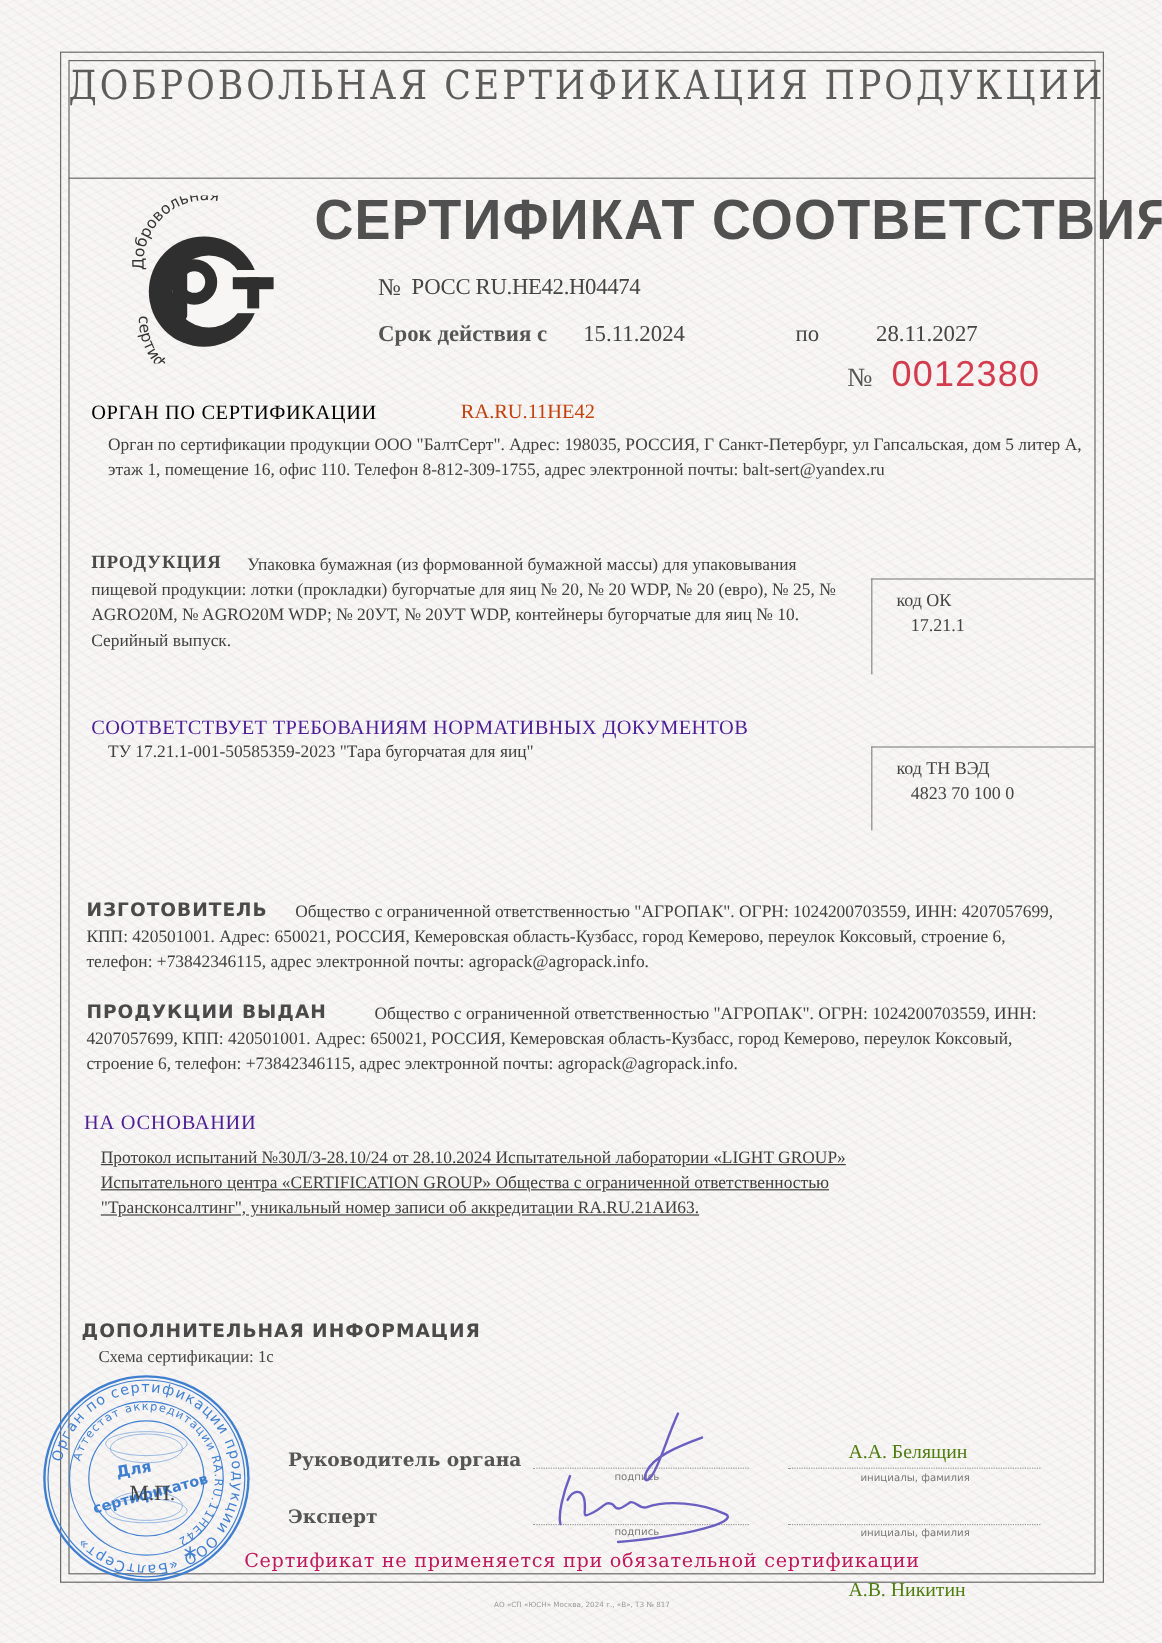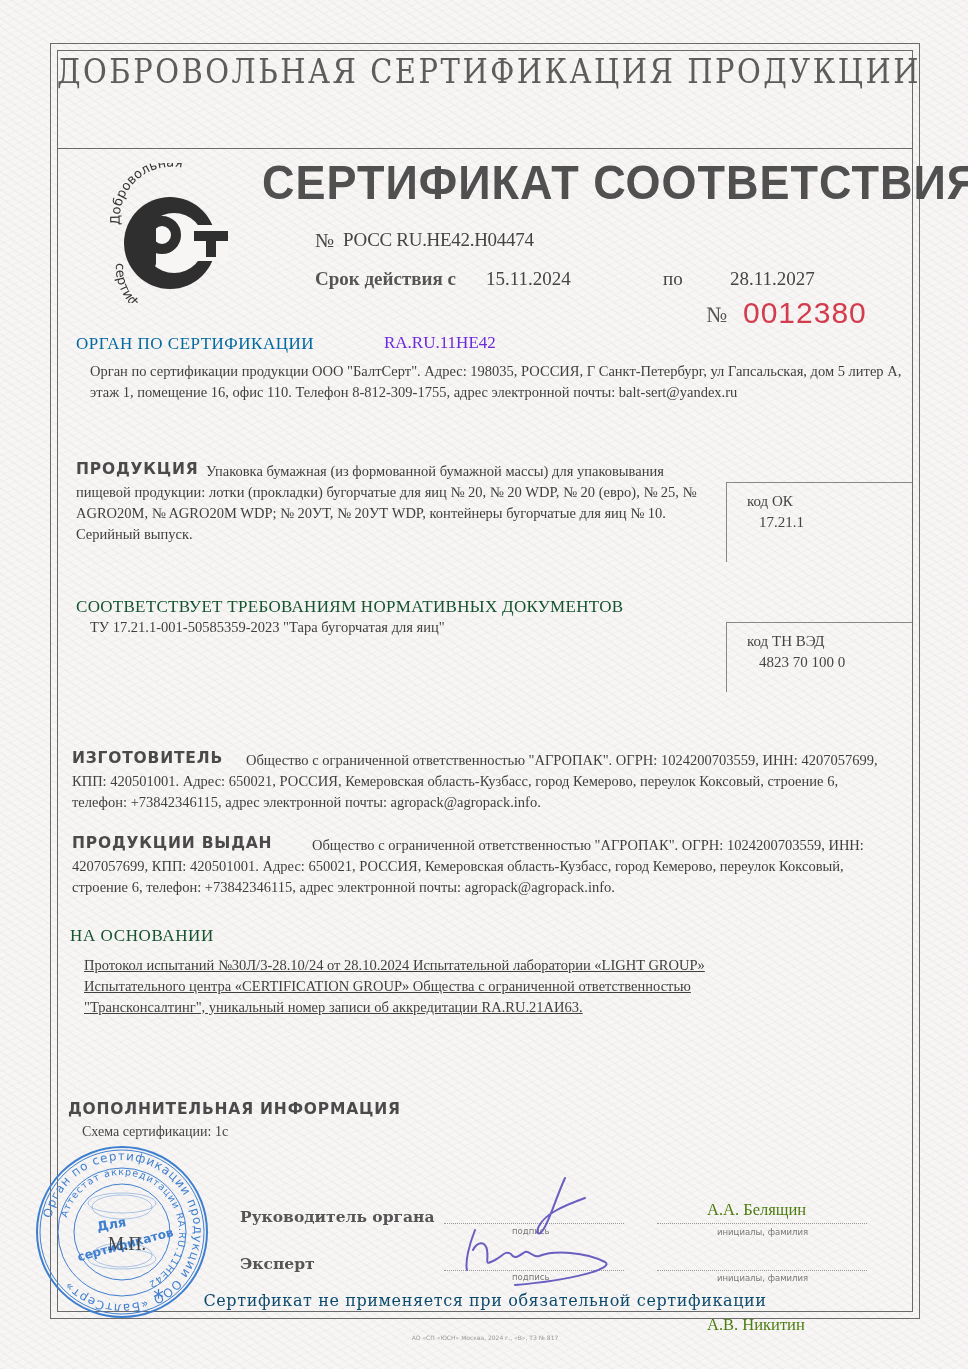--- a/index.html
+++ b/index.html
@@ -41,38 +41,38 @@
   .cert-no { left: 343px; top: 229px; letter-spacing: -0.3px; }
   .valid-lbl { left: 315px; top: 268px; font-weight: bold; color: #555; }
   .valid-from { left: 486px; top: 268px; }
   .valid-to-lbl { left: 663px; top: 268px; }
   .valid-to { left: 715px; top: 268px; margin-left: 15px; }
   .serial-lbl { left: 706px; top: 302px; font-size: 22px; color: #555; }
   .serial { left: 743px; top: 296px; font-family: "Liberation Sans", sans-serif; font-size: 30px; color: #d23c4e; letter-spacing: 1px; }
 
   .sec-h {
     font-family: "Liberation Serif", serif; font-weight: bold; font-size: 17.5px;
-    color: #14532d; letter-spacing: 0.6px;
+    color: #4c1d95; letter-spacing: 0.6px;
   }
   .sec-h-sans { font-family: "DejaVu Sans", sans-serif; font-weight: bold; font-size: 15.5px; letter-spacing: 0.8px; color: #4a4a4a; }
   .body-text { font-size: 14.5px; line-height: 21px; color: #3f3f3f; white-space: normal; }
   .para { position: absolute; }
 
   .code-box {
     position: absolute; border-top: 1px solid #888; border-left: 1px solid #888;
     box-sizing: border-box; padding: 10px 0 0 20px; font-size: 15px; color: #444;
   }
   .code-box .code-val { display: block; margin-top: 4px; padding-left: 12px; }
 
   .stamp { left: 33px; top: 1143px; width: 178px; height: 178px; }
   .sig-lbl { font-family: "DejaVu Serif", serif; font-weight: bold; font-size: 15.5px; color: #555; }
   .dotted { position: absolute; border-top: 1px dotted #999; height: 0; }
   .tiny { font-family: "DejaVu Sans", sans-serif; font-size: 8.5px; color: #777; }
   .name { font-size: 16.5px; color: #4d7c0f; text-align: right; }
-  .footer-note { font-family: "DejaVu Serif", serif; font-size: 16px; color: #0c4a6e; letter-spacing: 0.6px; left: 57px; width: 856px; text-align: center; top: 1291px; }
+  .footer-note { font-family: "DejaVu Serif", serif; font-size: 16px; color: #be185d; letter-spacing: 0.6px; left: 57px; width: 856px; text-align: center; top: 1291px; }
   .imprint { left: 57px; width: 856px; text-align: center; top: 1334px; font-family: "DejaVu Sans", sans-serif; font-size: 6px; color: #999; }
   .mp { left: 108px; top: 1222px; font-size: 18px; color: #444; margin-top: 12px; }
 </style>
 </head>
 <body>
 
 <div class="frame-outer"></div>
 <div class="frame-inner"></div>
 <div class="divider-top"></div>
 
@@ -104,25 +104,25 @@
 <div class="abs numline cert-no" style="left:343px">РОСС RU.НЕ42.Н04474</div>
 
 <div class="abs numline valid-lbl">Срок действия  с</div>
 <div class="abs numline valid-from">15.11.2024</div>
 <div class="abs numline valid-to-lbl">по</div>
 <div class="abs numline valid-to">28.11.2027</div>
 
 <div class="abs serial-lbl">№</div>
 <div class="abs serial">0012380</div>
 
-<div class="abs sec-h" style="left:76px; top:334px; font-weight:normal; font-size:17px; color:#0369a1; letter-spacing:0.5px;">ОРГАН ПО СЕРТИФИКАЦИИ</div>
-<div class="abs" style="left:384px; top:333px; font-size:17px; color:#6d28d9;">RA.RU.11НЕ42</div>
+<div class="abs sec-h" style="left:76px; top:334px; font-weight:normal; font-size:17px; color:#000000; letter-spacing:0.5px;">ОРГАН ПО СЕРТИФИКАЦИИ</div>
+<div class="abs" style="left:384px; top:333px; font-size:17px; color:#c2410c;">RA.RU.11НЕ42</div>
 <div class="para body-text" style="left:90px; top:361px; width:815px;">Орган по сертификации продукции ООО "БалтСерт". Адрес: 198035, РОССИЯ, Г Санкт-Петербург, ул Гапсальская, дом 5 литер А, этаж 1, помещение 16, офис 110. Телефон 8-812-309-1755, адрес электронной почты: balt-sert@yandex.ru</div>
 
-<div class="abs sec-h-sans" style="left:76px; top:460px;">ПРОДУКЦИЯ</div>
+<div class="abs sec-h-sans" style="left:76px; top:460px;font-family:Liberation Serif, serif;">ПРОДУКЦИЯ</div>
 <div class="para body-text" style="left:76px; top:461px; width:640px; text-indent:130px;">Упаковка бумажная (из формованной бумажной массы) для упаковывания пищевой продукции: лотки (прокладки) бугорчатые для яиц № 20, № 20 WDP, № 20 (евро), № 25, № AGRO20M, № AGRO20M WDP; № 20УТ, № 20УТ WDP, контейнеры бугорчатые для яиц № 10. Серийный выпуск.</div>
 <div class="code-box" style="left:726px; top:482px; width:186px; height:80px;">
   <span>код ОК</span>
   <span class="code-val">17.21.1</span>
 </div>
 
 <div class="abs sec-h" style="left:76px; top:597px; font-weight:normal; font-size:17px; letter-spacing:0.3px;">СООТВЕТСТВУЕТ ТРЕБОВАНИЯМ НОРМАТИВНЫХ ДОКУМЕНТОВ</div>
 <div class="abs body-text" style="left:90px; top:617px; white-space:nowrap;">ТУ 17.21.1-001-50585359-2023 "Тара бугорчатая для яиц"</div>
 <div class="code-box" style="left:726px; top:622px; width:186px; height:70px;">
   <span>код ТН ВЭД</span>

